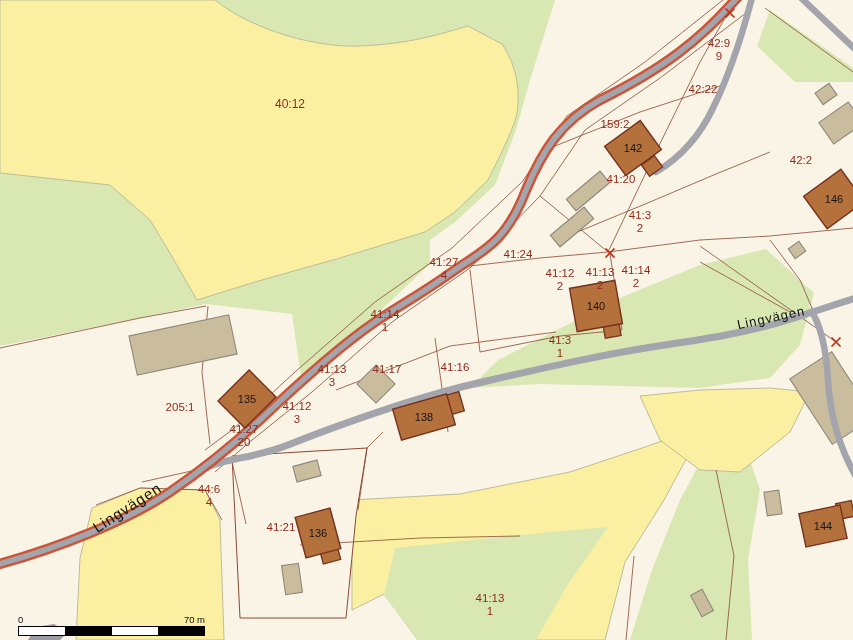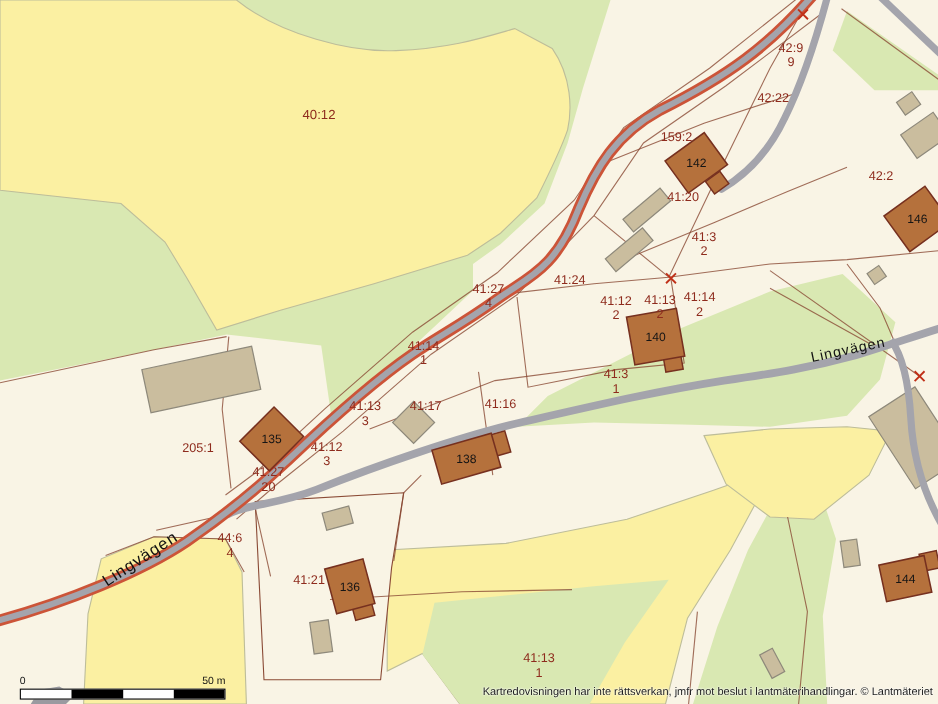--- a/index.html
+++ b/index.html
@@ -122,24 +122,23 @@
       <text x="209" y="493" text-anchor="middle" font-size="11.5" fill="#8e2b1d"><tspan x="209" y="493">44:6</tspan><tspan x="209" y="506">4</tspan></text>
       <text x="281" y="531" text-anchor="middle" font-size="11.5" fill="#8e2b1d"><tspan x="281" y="531">41:21</tspan></text>
       <text x="490" y="602" text-anchor="middle" font-size="11.5" fill="#8e2b1d"><tspan x="490" y="602">41:13</tspan><tspan x="490" y="615">1</tspan></text>
       <text text-anchor="middle" font-size="15" fill="#111" letter-spacing="1" transform="translate(130 512) rotate(-33)">Lingvägen</text>
       <text text-anchor="middle" font-size="13" fill="#111" letter-spacing="1" transform="translate(772 322) rotate(-12)">Lingvägen</text>
     </svg>
 
   <div class="scalebar">
     <div class="sb-labels">
       <span>0</span>
-      <span>50 m</span>
+      <span>70 m</span>
     </div>
     <div class="sb-bar">
       <i></i>
         <i></i>
         <i></i>
         <i></i>
     </div>
   </div>
 
-  <div class="copyright">Kartredovisningen har inte rättsverkan, jmfr mot beslut i lantmäterihandlingar. © Lantmäteriet</div>
 </div>
 
 </body></html>

